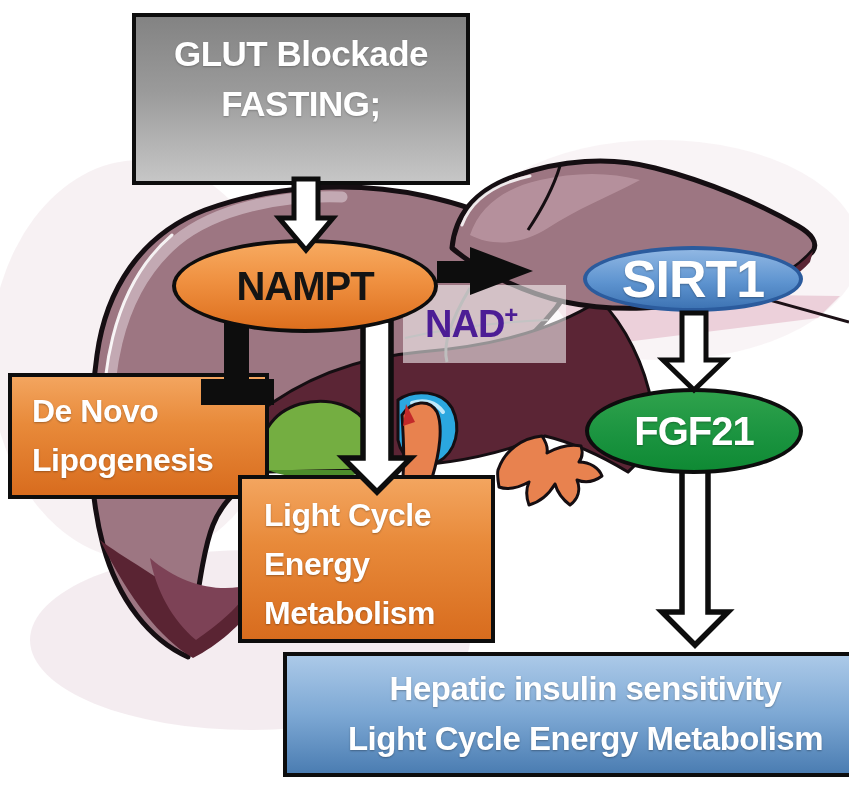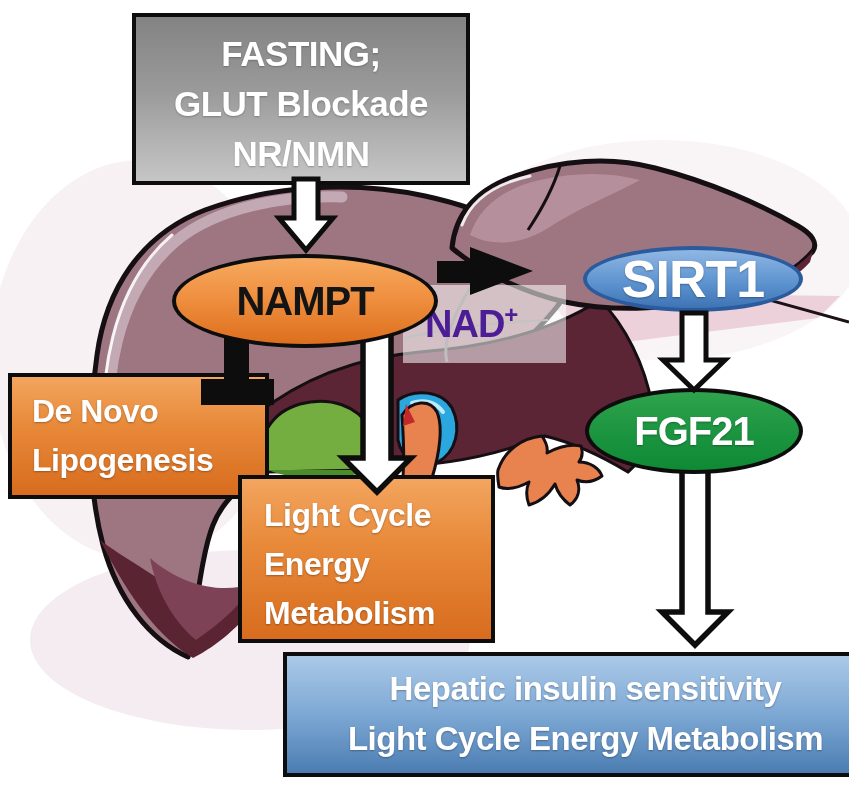--- a/index.html
+++ b/index.html
@@ -43,21 +43,21 @@
     padding:16px 0 0 22px;
   }
   .nad-overlay sup{font-size:24px;vertical-align:14px;}
   
   .ellipse{
     position:absolute;border-radius:50%;z-index:4;
     display:flex;align-items:center;justify-content:center;
     font-weight:bold;letter-spacing:-1px;
   }
   .el-nampt{
-    left:172px;top:254px;width:266px;height:94px;
+    left:172px;top:239px;width:266px;height:94px;
     border:4px solid #0d0d0d;box-sizing:border-box;
     background:linear-gradient(180deg,#f7aa60 0%,#ef9040 45%,#dd6f1e 100%);
     color:#141414;font-size:40px;
   }
   .el-sirt1{
     left:583px;top:246px;width:220px;height:66px;
     border:4px solid #2b5b9d;box-sizing:border-box;
     background:linear-gradient(180deg,#90b7e3 0%,#5e94d0 55%,#3e74b4 100%);
     color:#ffffff;font-size:52px;text-shadow:0 1px 2px rgba(0,0,0,0.3);
   }
@@ -131,23 +131,22 @@
     <path d="M 498,470 C 505,450 522,438 542,436 C 546,442 548,448 547,453
              C 558,447 571,444 581,446 C 583,452 582,458 579,462
              C 590,462 599,468 602,476 C 594,482 585,483 577,480
              C 581,490 578,499 570,505 C 562,499 557,491 555,484
              C 549,494 540,502 529,505 C 526,497 526,489 529,482
              C 518,488 507,490 499,487 C 498,481 497,475 498,470 Z" fill="#e8824f" stroke="#150e12" stroke-width="3" stroke-linejoin="round"></path>
     <rect x="672" y="432" width="46" height="17" rx="5" fill="#e8824f" stroke="#150e12" stroke-width="2" stroke-dasharray="5 3"></rect>
   </svg>
 
   <div class="node box-gray">
+    <div>GLUT Blockade</div>
     <div>FASTING;</div>
-    <div>GLUT Blockade</div>
-    <div>NR/NMN</div>
   </div>
 
   <div class="node box-orange box-denovo">
     <div>De Novo</div>
     <div>Lipogenesis</div>
   </div>
 
   <div class="node box-orange box-lightcycle">
     <div>Light Cycle</div>
     <div>Energy</div>

